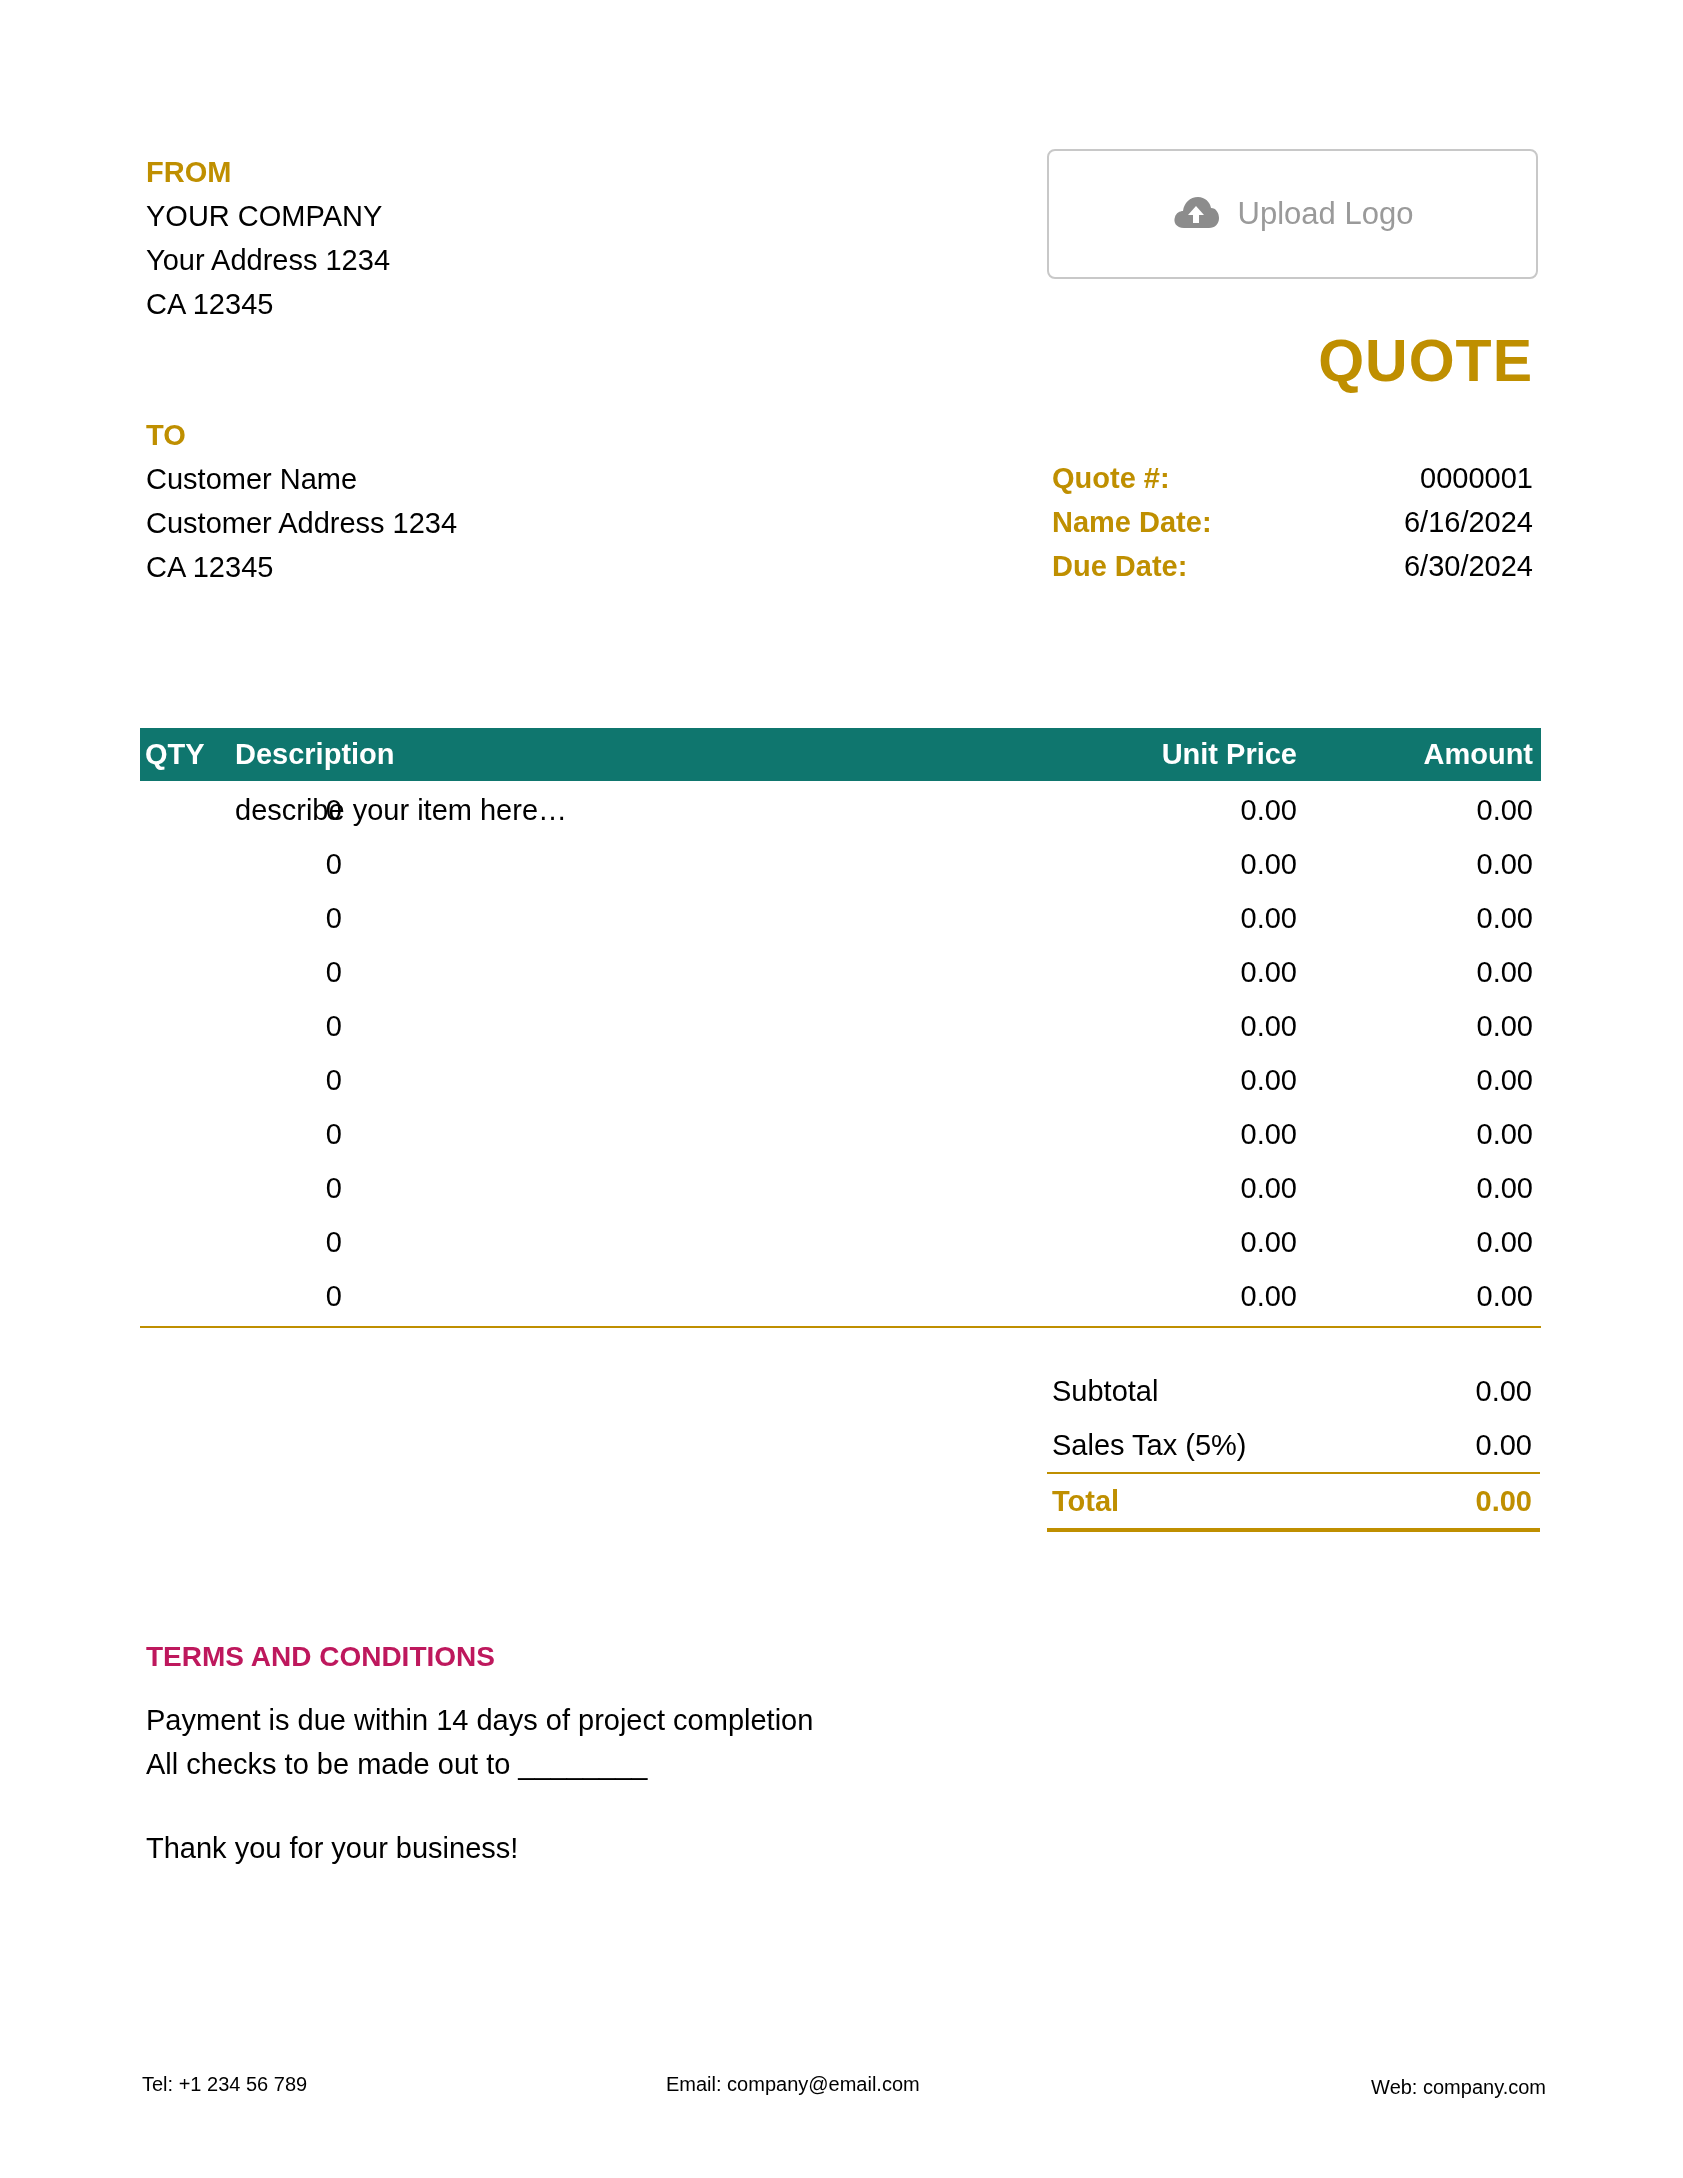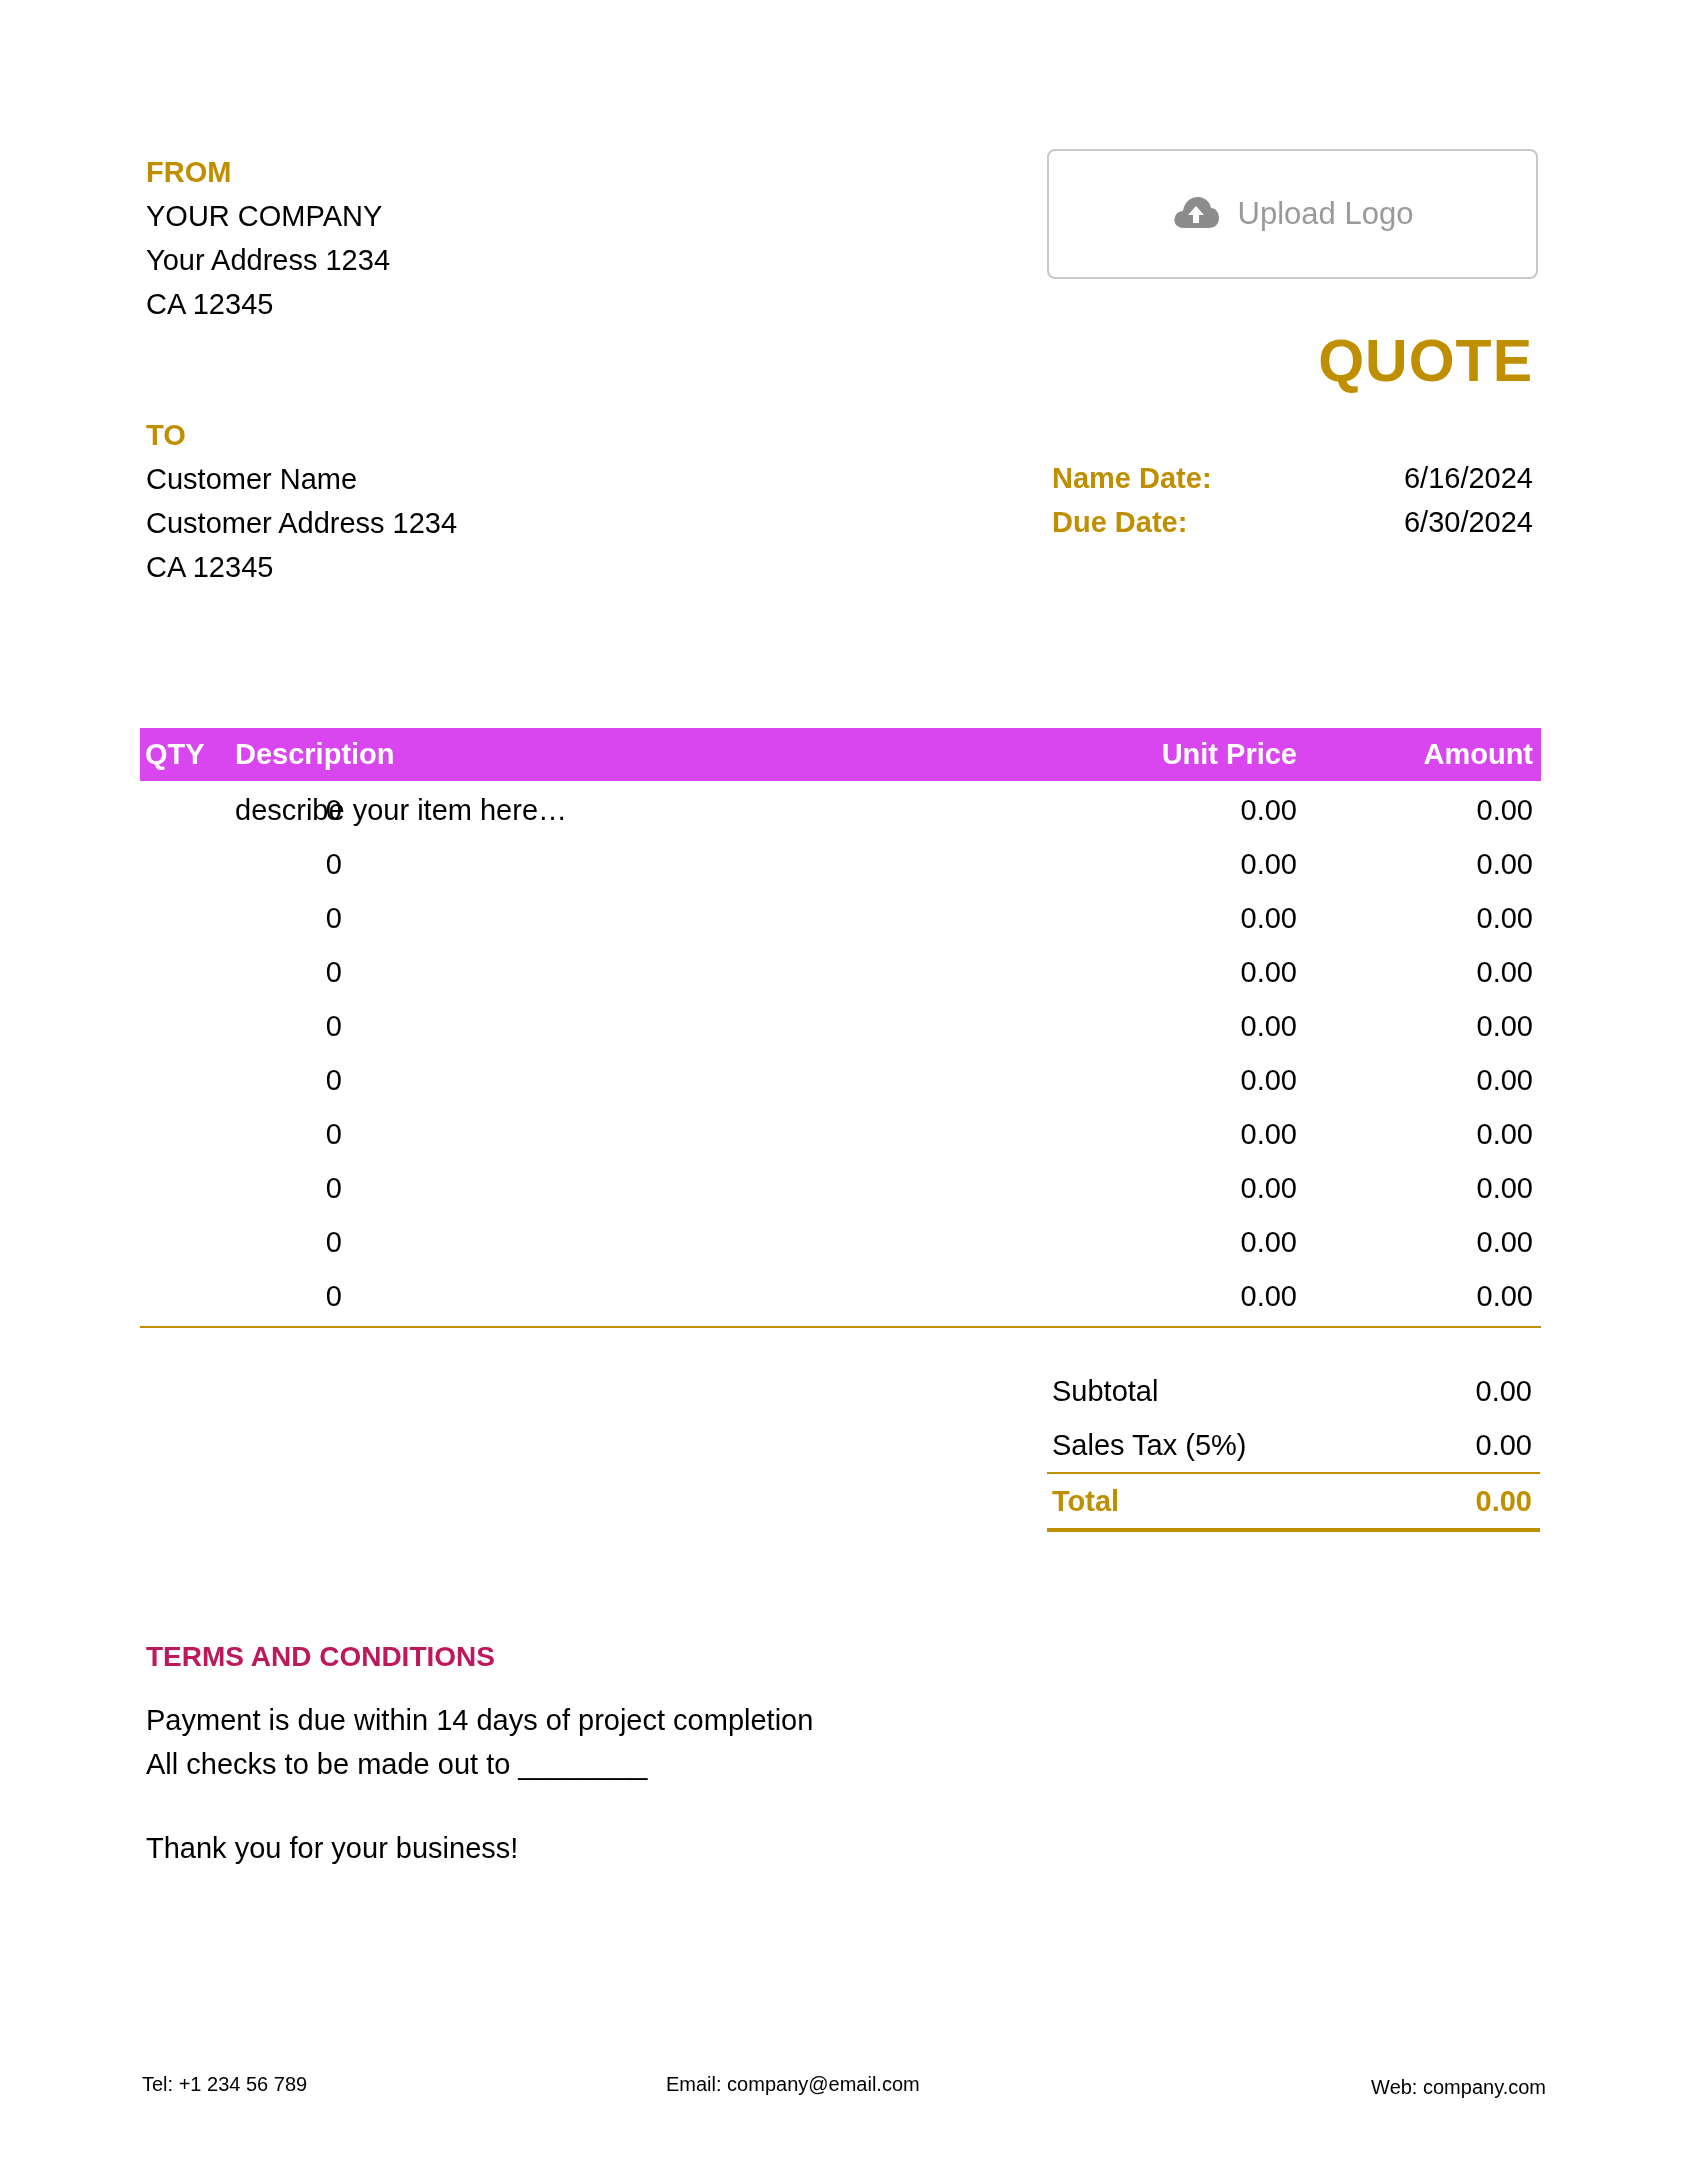--- a/index.html
+++ b/index.html
@@ -11,21 +11,21 @@
   .block div { height:44px; line-height:44px; font-size:29px; white-space:nowrap; }
   .logo-box { position:absolute; left:1047px; top:149px; width:491px; height:130px;
               border:2px solid #c8c8c8; border-radius:8px; box-sizing:border-box;
               display:flex; align-items:center; justify-content:center; cursor:pointer; }
   .logo-box span.txt2 { color:#9a9a9a; font-size:31px; margin-left:18px; }
   .title { position:absolute; right:150px; top:327px; font-size:59px; font-weight:bold;
            color:#bf8f00; letter-spacing:1px; }
   .meta { position:absolute; left:1052px; top:456px; width:481px; }
   .meta .row { display:flex; justify-content:space-between; height:44px; line-height:44px; font-size:29px; }
   .meta .row .k { color:#bf8f00; font-weight:bold; }
-  .thead { position:absolute; left:140px; top:728px; width:1401px; height:53px; background:#d946ef;
+  .thead { position:absolute; left:140px; top:728px; width:1401px; height:53px; background:#0f766e;
            color:#fff; font-weight:bold; font-size:29px; }
   .thead div { position:absolute; top:0; height:53px; line-height:53px; white-space:nowrap; }
   .rows { position:absolute; left:140px; top:783px; width:1401px; }
   .tr { position:relative; height:54px; font-size:29px; }
   .tr div { position:absolute; top:0; height:54px; line-height:54px; white-space:nowrap; }
   .c-qty { right:1199px; text-align:right; }
   .c-desc { left:95px; }
   .c-unit { right:244px; text-align:right; }
   .c-amt { right:8px; text-align:right; }
   .tline { position:absolute; left:140px; top:1326px; width:1401px; height:2px; background:#bf8f00; }
@@ -64,20 +64,24 @@
 <div class="title">QUOTE</div>
 
 <div class="block" style="top:413px;">
   <div class="gold lbl">TO</div>
   <div>Customer Name</div>
   <div>Customer Address 1234</div>
   <div>CA 12345</div>
 </div>
 
 <div class="meta">
+  <div class="row">
+    <span class="k">Quote #:</span>
+    <span>0000001</span>
+  </div>
   <div class="row">
     <span class="k">Name Date:</span>
     <span>6/16/2024</span>
   </div>
   <div class="row">
     <span class="k">Due Date:</span>
     <span>6/30/2024</span>
   </div>
 </div>
 

